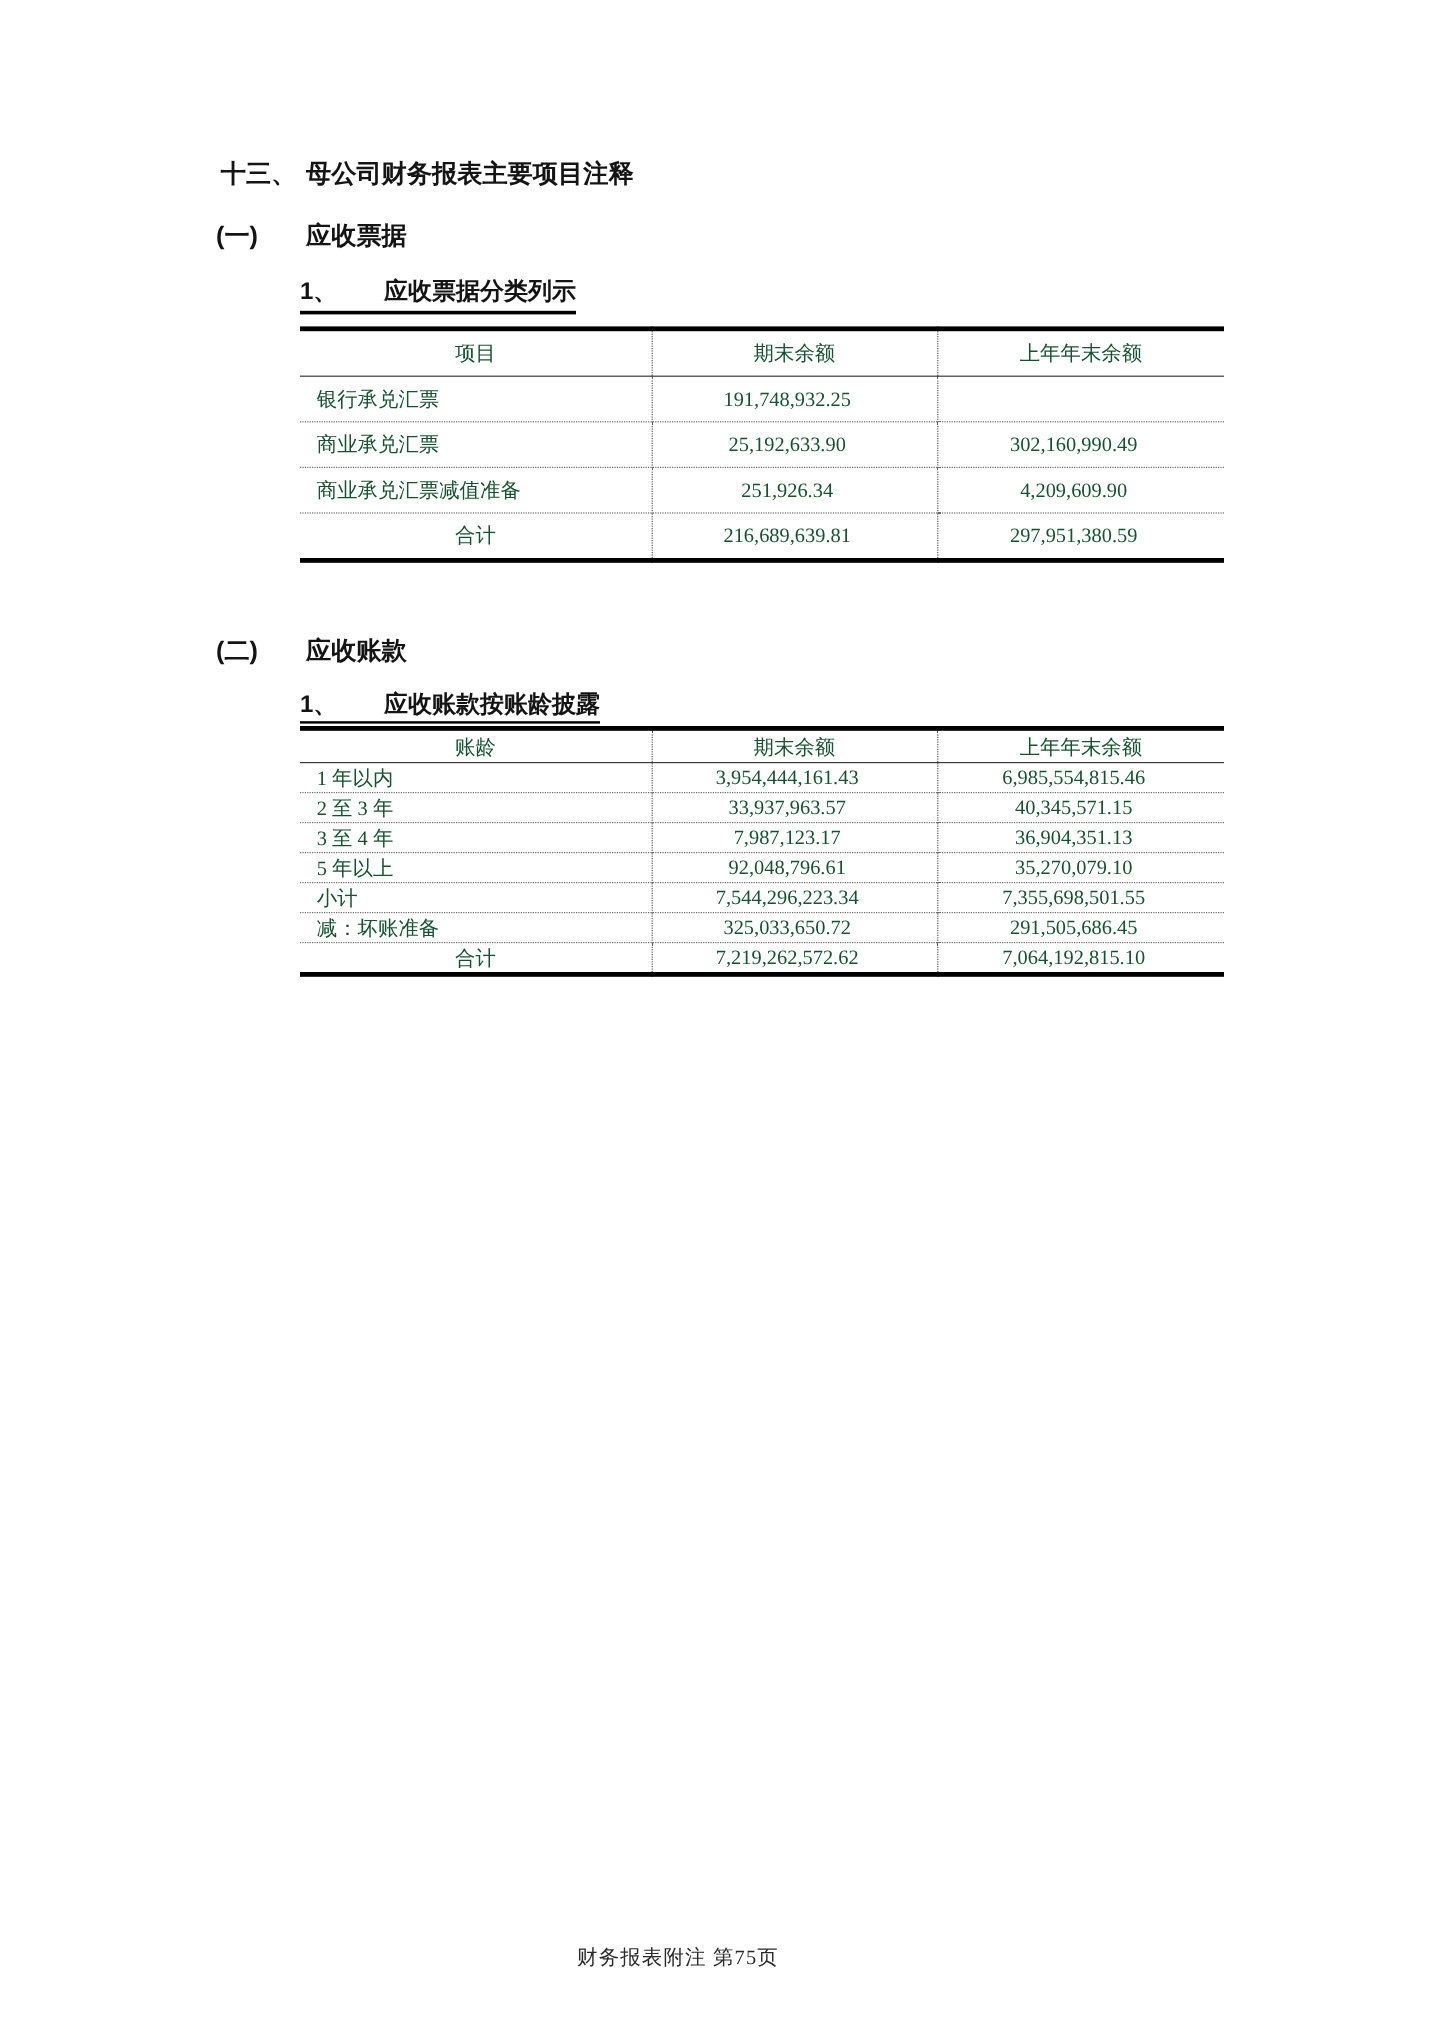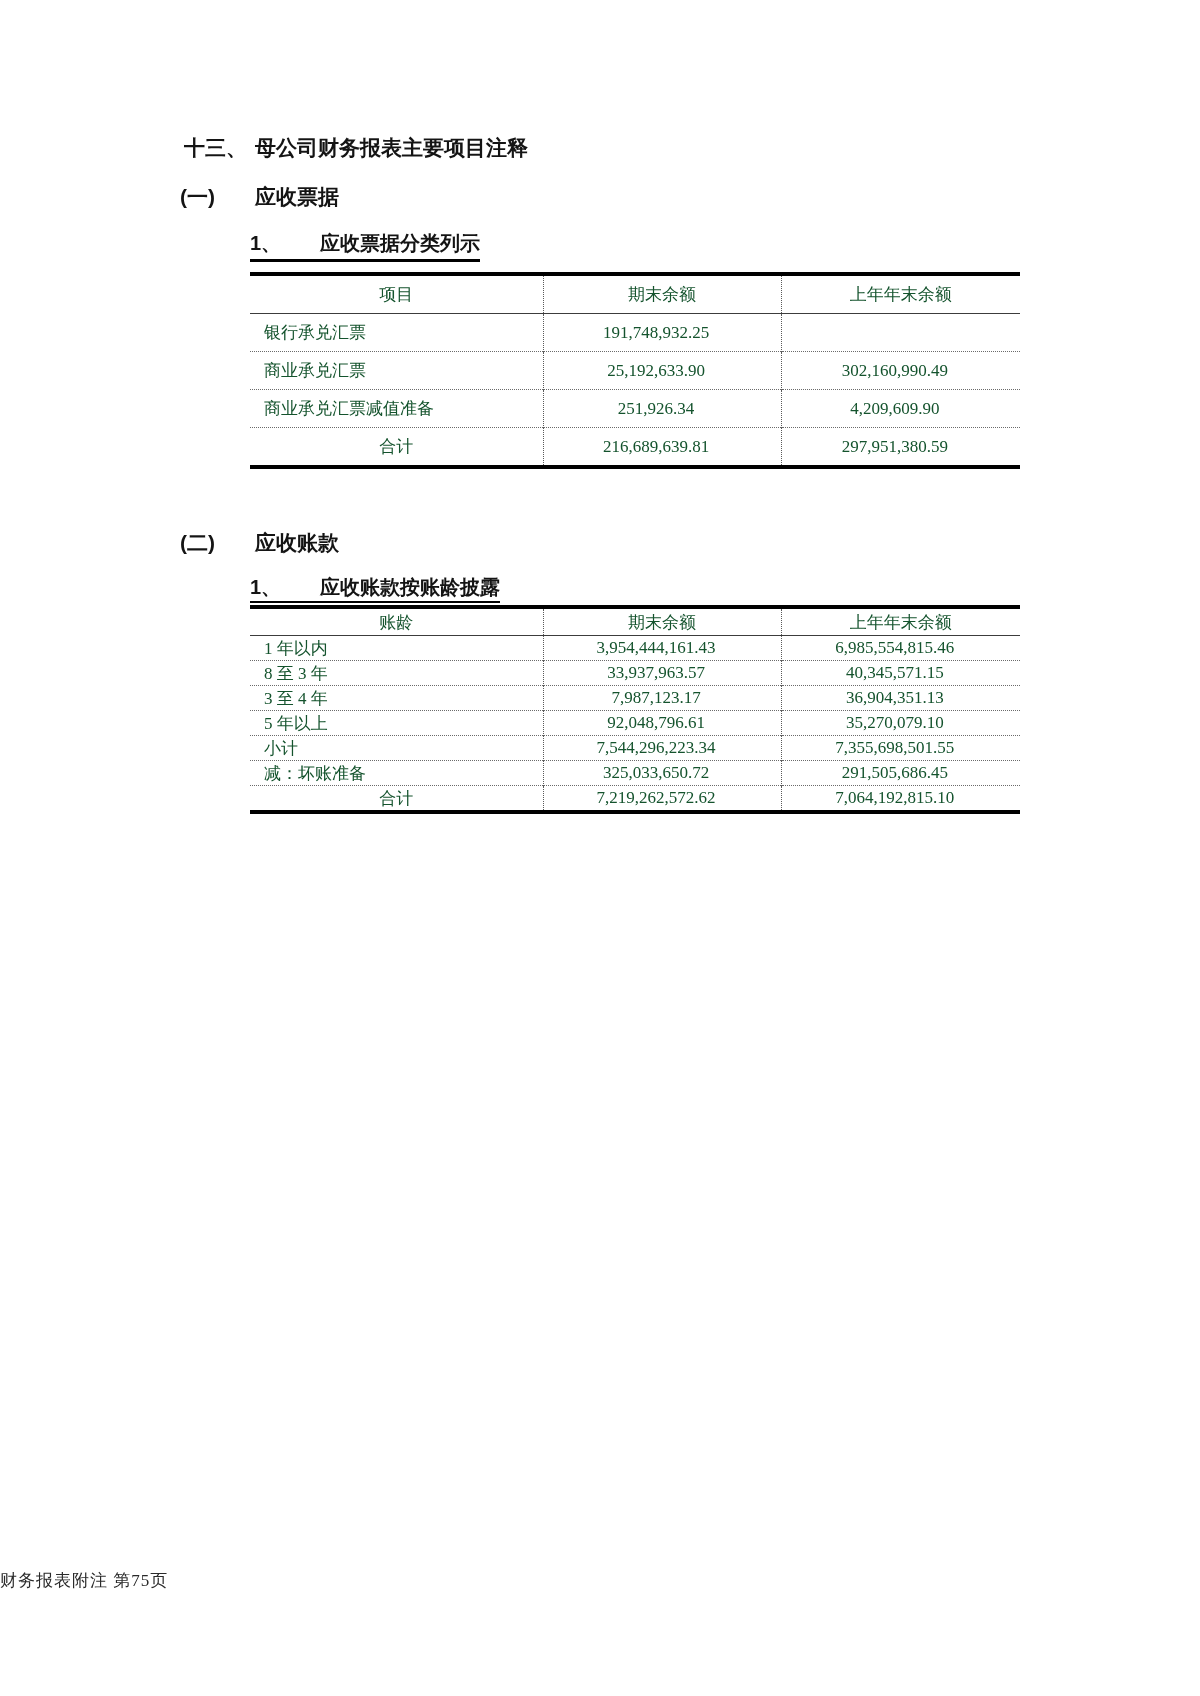--- a/index.html
+++ b/index.html
@@ -11,21 +11,21 @@
     background: #ffffff;
     color: #111;
     font-family: "Liberation Serif", "DejaVu Serif", serif;
     box-sizing: border-box;
     padding-top: 136px;
     overflow: hidden;
   }
   .heading-1 {
     display: flex;
     margin-left: 184px;
-    font-family: Liberation Serif, serif;
+    font-family: Liberation Mono, monospace;
     font-weight: bold;
     font-size: 21px;
     line-height: 24px;
     color: #141414;
   }
   .heading-1 .h-num { width: 71px; flex: 0 0 71px; }
   .section-heading {
     display: flex;
     margin-left: 180px;
     font-family: "Liberation Sans", "DejaVu Sans", sans-serif;
@@ -84,23 +84,24 @@
   .tbl1 { margin-top: 10px; }
   .tbl1 th { height: 37px; }
   .tbl1 td { height: 37px; }
   .tbl2 { margin-top: 2px; }
   .tbl2 th { height: 26px; }
   .tbl2 td { height: 24px; }
   .sub-title.second { margin-top: 21px; }
   .sub-title.second .title-inner { padding-bottom: 3px; border-bottom-width: 2px; }
   .page-footer {
     position: absolute;
-    top: 1569px;
+    top: 1620px;
     left: 0;
     width: 1130px;
+    text-align: center;
     font-size: 17px;
     color: #2a2a2a;
     letter-spacing: 1px;
   }
 </style>
 </head>
 <body>
 
 <div class="page">
 
@@ -179,21 +180,21 @@
       <th>账龄</th>
       <th>期末余额</th>
       <th>上年年末余额</th>
     </tr>
     <tr>
       <td class="lbl">1 年以内</td>
       <td class="num">3,954,444,161.43</td>
       <td class="num">6,985,554,815.46</td>
     </tr>
     <tr>
-      <td class="lbl">8 至 3 年</td>
+      <td class="lbl">2 至 3 年</td>
       <td class="num">33,937,963.57</td>
       <td class="num">40,345,571.15</td>
     </tr>
     <tr>
       <td class="lbl">3 至 4 年</td>
       <td class="num">7,987,123.17</td>
       <td class="num">36,904,351.13</td>
     </tr>
     <tr>
       <td class="lbl">5 年以上</td>

